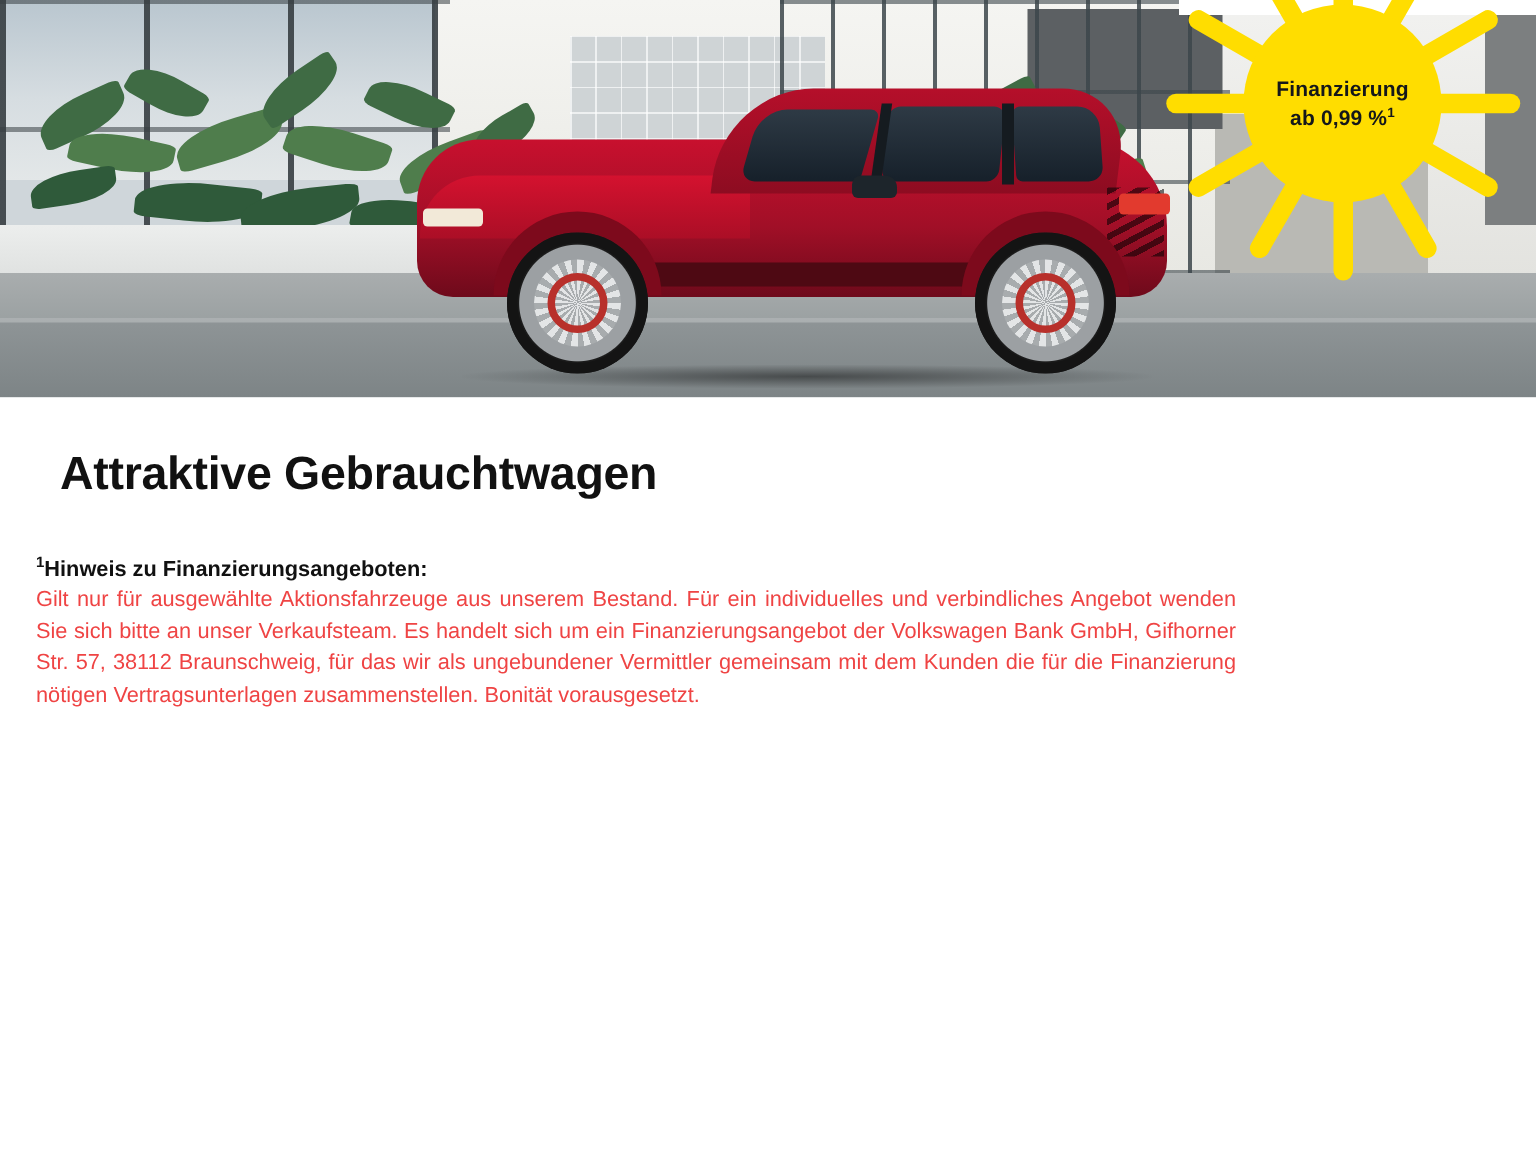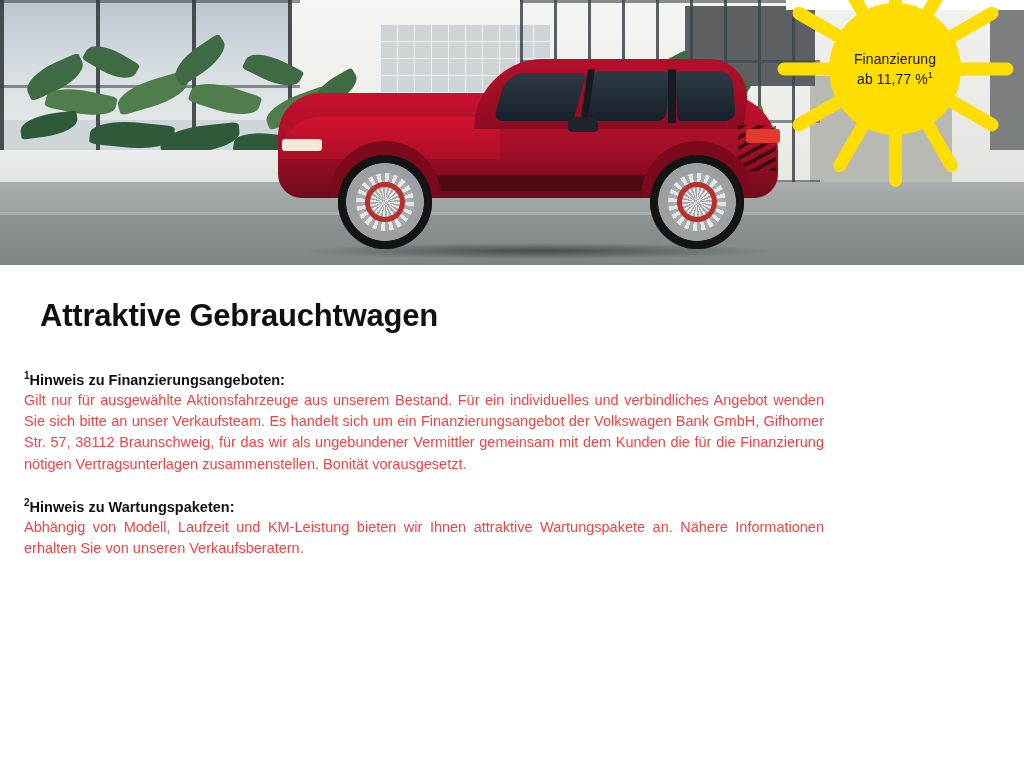--- a/index.html
+++ b/index.html
@@ -291,21 +291,21 @@
     margin: -66px 0 0 -66px;
     border-radius: 50%;
     background: #ffdd00;
     display: flex;
     align-items: center;
     justify-content: center;
   }
   .sun-text {
     text-align: center;
     font-size: 14px;
-    font-weight: normal;
+    font-weight: bold;
     line-height: 1.35;
     color: #14171a;
     letter-spacing: .1px;
   }
   .sun-text sup { font-size: 9px; }
 
   
   .notch {
     position: absolute;
     right: 0; top: 0;
@@ -432,41 +432,35 @@
       <div class="ray" style="transform:rotate(150deg) translateY(-64px);"></div>
       <div class="ray" style="transform:rotate(180deg) translateY(-64px);"></div>
       <div class="ray" style="transform:rotate(210deg) translateY(-64px);"></div>
       <div class="ray" style="transform:rotate(240deg) translateY(-64px);"></div>
       <div class="ray" style="transform:rotate(270deg) translateY(-64px);"></div>
       <div class="ray" style="transform:rotate(300deg) translateY(-64px);"></div>
       <div class="ray" style="transform:rotate(330deg) translateY(-64px);"></div>
       <div class="sun-disc">
         <div class="sun-text">
           <span>Finanzierung</span><br>
-          <span>ab 11,77 %</span><sup>1</sup>
+          <span>ab 0,99 %</span><sup>1</sup>
         </div>
       </div>
     </div>
   </div>
 
   <div class="content">
     <h1 class="title">Attraktive Gebrauchtwagen</h1>
 
     <div class="notes">
 
       <div class="note">
         <div class="note-head">
           <sup>1</sup><span>Hinweis zu Finanzierungsangeboten:</span>
         </div>
         <div class="note-body">Gilt nur für ausgewählte Aktionsfahrzeuge aus unserem Bestand. Für ein individuelles und verbindliches Angebot wenden Sie sich bitte an unser Verkaufsteam. Es handelt sich um ein Finanzierungsangebot der Volkswagen Bank GmbH, Gifhorner Str. 57, 38112 Braunschweig, für das wir als ungebundener Vermittler gemeinsam mit dem Kunden die für die Finanzierung nötigen Vertragsunterlagen zusammenstellen. Bonität vorausgesetzt.</div>
       </div>
 
-      <div class="note">
-        <div class="note-head">
-          <sup>2</sup><span>Hinweis zu Wartungspaketen:</span>
-        </div>
-        <div class="note-body">Abhängig von Modell, Laufzeit und KM-Leistung bieten wir Ihnen attraktive Wartungspakete an. Nähere Informationen erhalten Sie von unseren Verkaufsberatern.</div>
-      </div>
 
 
     </div>
   </div>
 </div>
 
 </body></html>

